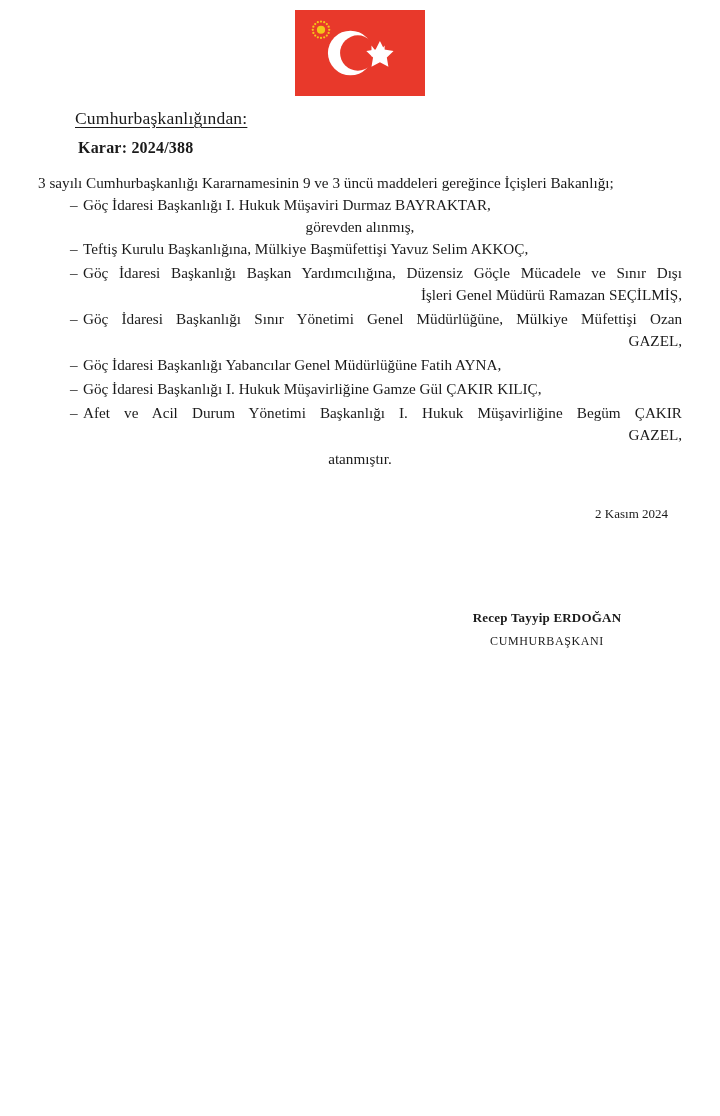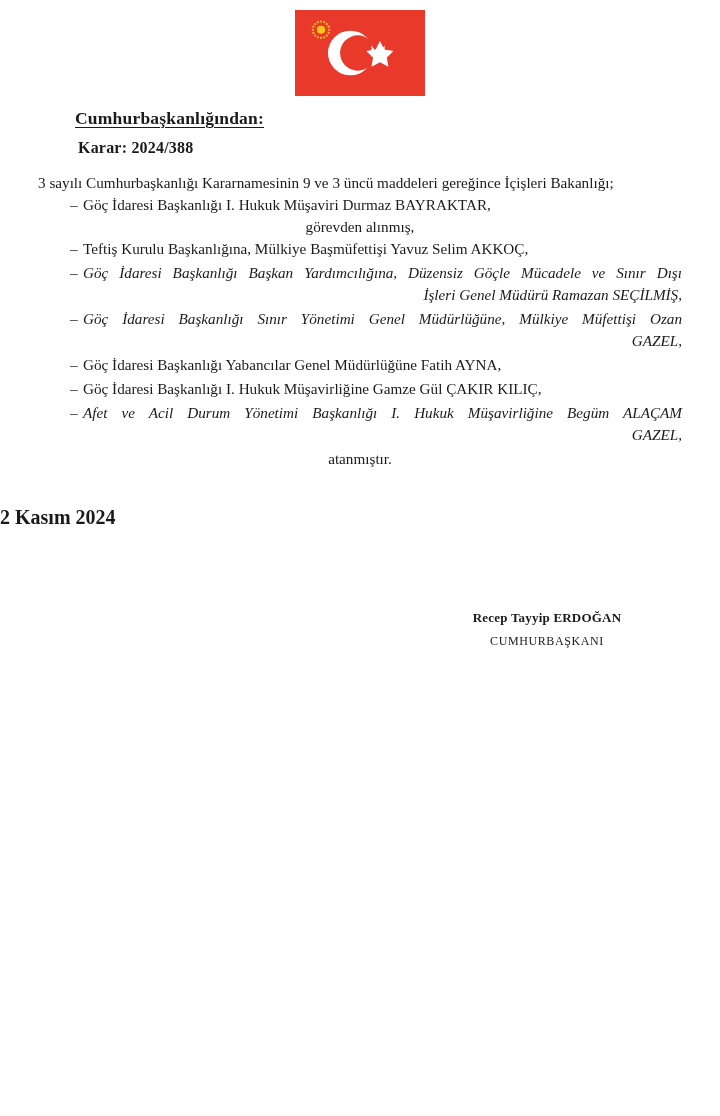--- a/index.html
+++ b/index.html
@@ -38,21 +38,21 @@
     top: 108px;
     width: 720px;
   }
   .header-authority {
     margin: 0 0 8px 75px;
     font-size: 17.5px;
     line-height: 1.25;
     letter-spacing: 0.2px;
     text-decoration: underline;
     text-underline-offset: 3px;
-    font-weight: 700;
+    font-weight: 400;
   }
   .header-decision {
     margin: 0 0 16px 78px;
     font-size: 16px;
     font-weight: 700;
     line-height: 1.25;
     letter-spacing: 0.2px;
   }
 
   
@@ -96,46 +96,44 @@
   }
   .item-text {
     flex: 1 1 auto;
   }
   .item-text.justify {
     text-align: justify;
     text-justify: inter-word;
   }
   .item-text.justify > span {
     display: block;
-    font-style: italic;
   }
   .item-text.justify > span.jline {
     text-align: justify;
     text-align-last: justify;
   }
   .item-text.justify > span.lastline {
     text-align: right;
   }
 
   .trailing-line {
     margin: 2px 0 0 0;
     text-align: center;
   }
 
   
   .date-line {
     position: absolute;
     left: 0;
     top: 506px;
     width: 720px;
-    text-align: left;
-    font-size: 20px;
+    text-align: right;
+    font-size: 13px;
     padding-right: 52px;
     box-sizing: border-box;
-    font-weight: bold;
   }
 
   
   .signature {
     position: absolute;
     left: 407px;
     top: 610px;
     width: 280px;
     text-align: center;
   }
@@ -234,21 +232,21 @@
     </li>
 
     <li class="appoint-item">
       <span class="item-dash">–</span>
       <span class="item-text">Göç İdaresi Başkanlığı I. Hukuk Müşavirliğine Gamze Gül ÇAKIR KILIÇ,</span>
     </li>
 
     <li class="appoint-item">
       <span class="item-dash">–</span>
       <span class="item-text justify">
-        <span class="jline">Afet ve Acil Durum Yönetimi Başkanlığı I. Hukuk Müşavirliğine Begüm ALAÇAM</span>
+        <span class="jline">Afet ve Acil Durum Yönetimi Başkanlığı I. Hukuk Müşavirliğine Begüm ÇAKIR</span>
         <span class="lastline">GAZEL,</span>
       </span>
     </li>
 
   </ul>
 
   <p class="trailing-line">atanmıştır.</p>
 </div>
 
 <div class="date-line">2 Kasım 2024</div>

